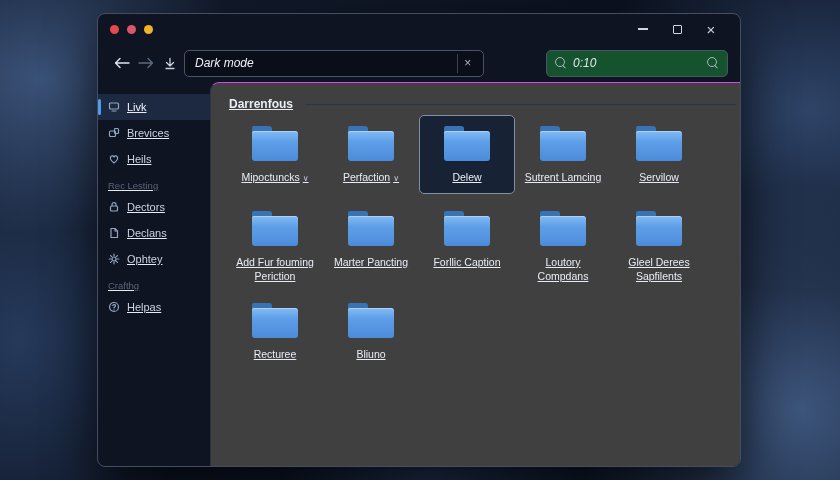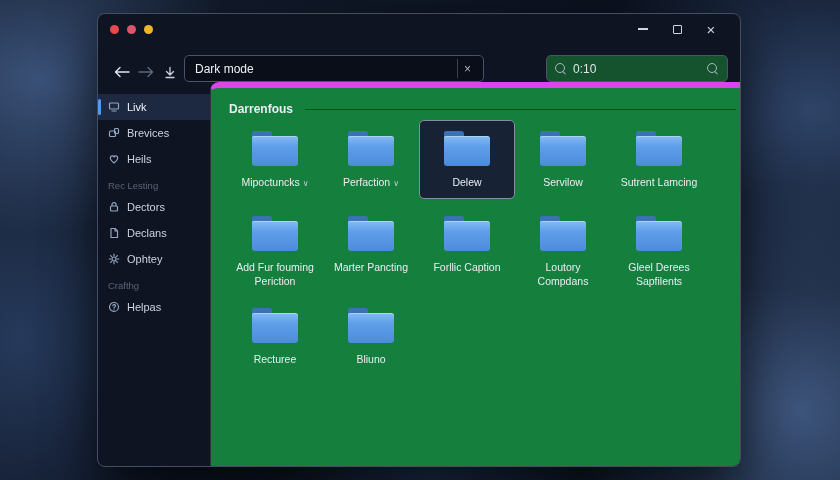--- a/index.html
+++ b/index.html
@@ -29,57 +29,57 @@
   .dots { display:flex; gap:8px; }
   .dot { width:9px; height:9px; border-radius:50%; }
   .tb-spacer { flex:1; }
   .win-controls { display:flex; }
   .win-btn { width:34px; height:26px; display:flex; align-items:center; justify-content:center; color:#cfd6e2; cursor:default; }
   .min-glyph { width:10px; height:1.5px; background:#cfd6e2; display:block; }
   .max-glyph { width:9px; height:9px; border:1.2px solid #cfd6e2; border-radius:1px; display:block; }
   .close-glyph { font-size:15px; line-height:1; }
 
   
-  .toolbar { height:38px; display:flex; align-items:flex-end; padding:0 12px 0 14px; gap:4px; flex:0 0 auto; }
+  .toolbar { height:38px; display:flex; align-items:center; padding:0 12px 0 14px; gap:4px; flex:0 0 auto;font-style:italic; }
   .nav-ic { width:20px; height:20px; display:flex; align-items:center; justify-content:center; color:#dfe5ee; }
   .nav-ic svg { display:block; }
   .addressbar {
     width:300px; height:27px; background:#0a0e18; border:1px solid #4a5368; border-radius:5px;
     display:flex; align-items:center; padding:0 6px 0 10px; font-size:12px; color:#eef2f7;
   }
   .addr-text { flex:1; white-space:nowrap; overflow:hidden; }
   .addr-clear { width:20px; height:19px; border-left:1px solid #3a4254; display:flex; align-items:center; justify-content:center; color:#aab3c2; font-size:12px; }
   .searchbox {
     margin-left:auto; width:182px; height:27px; background:#14532d; border:1px solid #4a5368; border-radius:5px;
     display:flex; align-items:center; padding:0 8px; gap:6px; font-size:12px; color:#dfe5ee;
   }
   .search-text { flex:1; }
   .mag { width:12px; height:12px; position:relative; flex:0 0 auto; }
   .mag::before { content:""; position:absolute; left:0; top:0; width:8px; height:8px; border:1.4px solid #aab4c4; border-radius:50%; }
   .mag::after { content:""; position:absolute; left:8px; top:8px; width:4px; height:1.4px; background:#aab4c4; transform:rotate(45deg); transform-origin:0 0; }
 
   
-  .wbody { flex:1; display:flex; min-height:0; }
+  .wbody { flex:1; display:flex; min-height:0;text-decoration:underline; }
 
   
   .sidebar { width:112px; flex:0 0 auto; padding-top:12px; }
   .side-item {
     height:26px; display:flex; align-items:center; gap:7px; padding:0 8px 0 10px;
     font-size:11px; color:#ccd4e0; position:relative; cursor:default;
   }
   .side-item .accent { position:absolute; left:0; top:5px; bottom:5px; width:3px; border-radius:2px; display:none; }
   .side-item.sel { background:#1d2940; color:#f2f5fa; }
   .side-item.sel .accent { display:block; }
   .side-item svg { color:#93a5c0; flex:0 0 auto; }
   .side-group { height:22px; display:flex; align-items:center; padding:4px 8px 0 10px; font-size:9.5px; color:#5b6478; }
 
   
   .content {
-    flex:1; min-width:0; background:#15803d;
-    border-left:1px solid #2a3448; border-top:6px solid #d946ef; border-top-left-radius:9px;
+    flex:1; min-width:0; background:#404040;
+    border-left:1px solid #2a3448; border-top:1px solid #d946ef; border-top-left-radius:9px;
     padding:12px 4px 0 16px; overflow:hidden;
   }
   .section-head { display:flex; align-items:center; gap:12px; margin:2px 0 4px 2px; }
   .section-title { font-size:12px; font-weight:bold; color:#e9edf4; white-space:nowrap; }
   .section-line { flex:1; height:1px; background:#2b3549; }
   .fgrid { display:flex; flex-wrap:wrap; margin-bottom:6px; }
   .fitem {
     width:96px; display:flex; flex-direction:column; align-items:center;
     padding:10px 3px 8px; border:1px solid transparent; border-radius:5px; cursor:default;
   }
@@ -227,25 +227,25 @@
         <div class="fitem">
           <div class="folder"></div>
           <div class="flabel"><span>Perfaction</span><span class="chev">∨</span></div>
         </div>
         <div class="fitem sel">
           <div class="folder"></div>
           <div class="flabel"><span>Delew</span></div>
         </div>
         <div class="fitem">
           <div class="folder"></div>
+          <div class="flabel"><span>Sutrent Lamcing</span></div>
+        </div>
+        <div class="fitem">
+          <div class="folder"></div>
           <div class="flabel"><span>Servilow</span></div>
-        </div>
-        <div class="fitem">
-          <div class="folder"></div>
-          <div class="flabel"><span>Sutrent Lamcing</span></div>
         </div>
       </div>
 
 
       <div class="fgrid">
         <div class="fitem">
           <div class="folder"></div>
           <div class="flabel"><span>Add Fur fouming Periction</span></div>
         </div>
         <div class="fitem">

